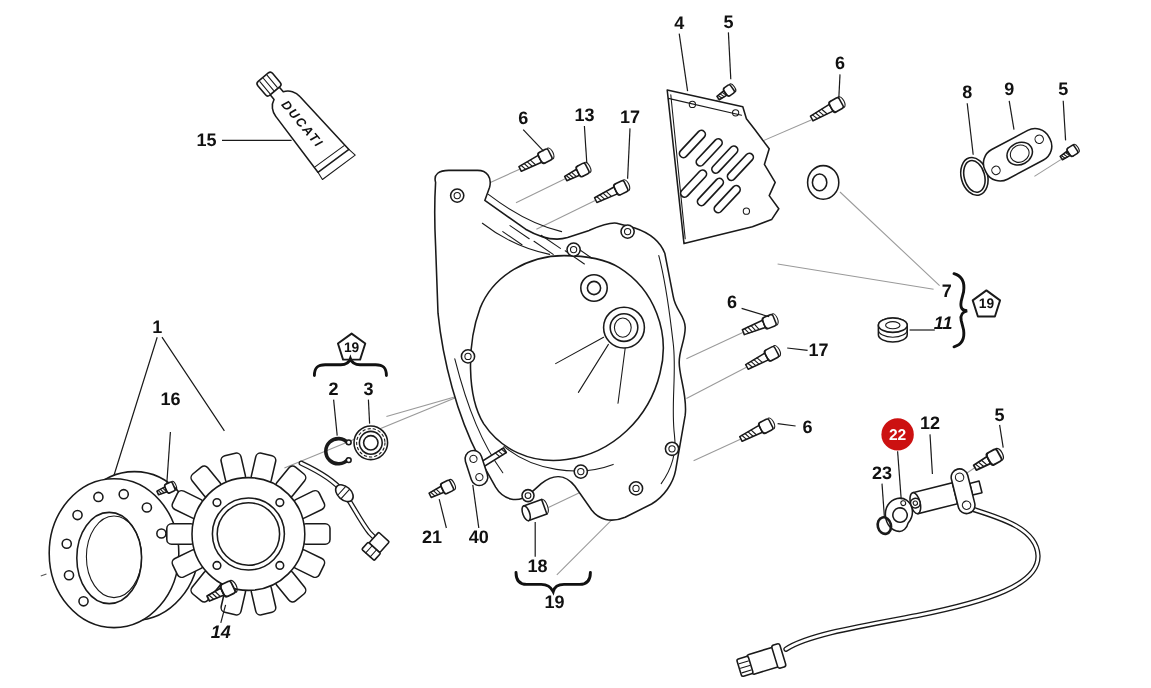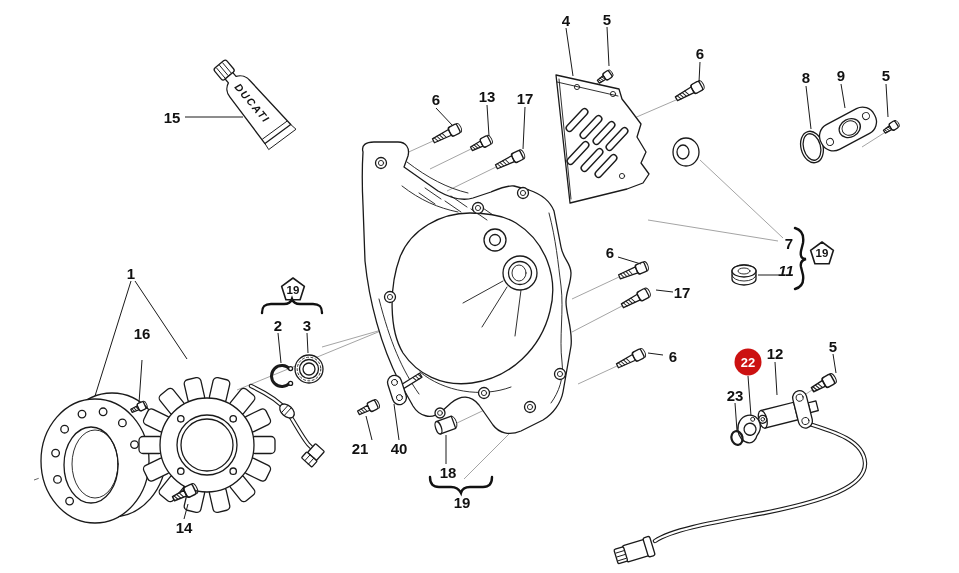--- a/index.html
+++ b/index.html
@@ -355,19 +355,19 @@
       <div class="callout plain" style="left: 673px; top: 356px;">6</div>
       <div class="callout plain" style="left: 131px; top: 273px;">1</div>
       <div class="callout plain" style="left: 142px; top: 333px;">16</div>
       <div class="callout pentagon" style="left: 293px; top: 291px;">19</div>
       <div class="callout plain" style="left: 278px; top: 325px;">2</div>
       <div class="callout plain" style="left: 307px; top: 325px;">3</div>
       <div class="callout plain" style="left: 360px; top: 448px;">21</div>
       <div class="callout plain" style="left: 399px; top: 448px;">40</div>
       <div class="callout plain" style="left: 448px; top: 472px;">18</div>
       <div class="callout plain" style="left: 462px; top: 502px;">19</div>
-      <div class="callout plain" style="left: 184px; top: 527px;">14</div>
+      <div class="callout plain" style="left: 184px; top: 527px; font-style: italic;">14</div>
       <div class="callout red-circle" style="left: 748px; top: 362px; background: rgb(204, 17, 17);">22</div>
       <div class="callout plain" style="left: 735px; top: 395px;">23</div>
       <div class="callout plain" style="left: 775px; top: 353px;">12</div>
       <div class="callout plain" style="left: 833px; top: 346px;">5</div>
     </div>
 </div>
 
 </body></html>

